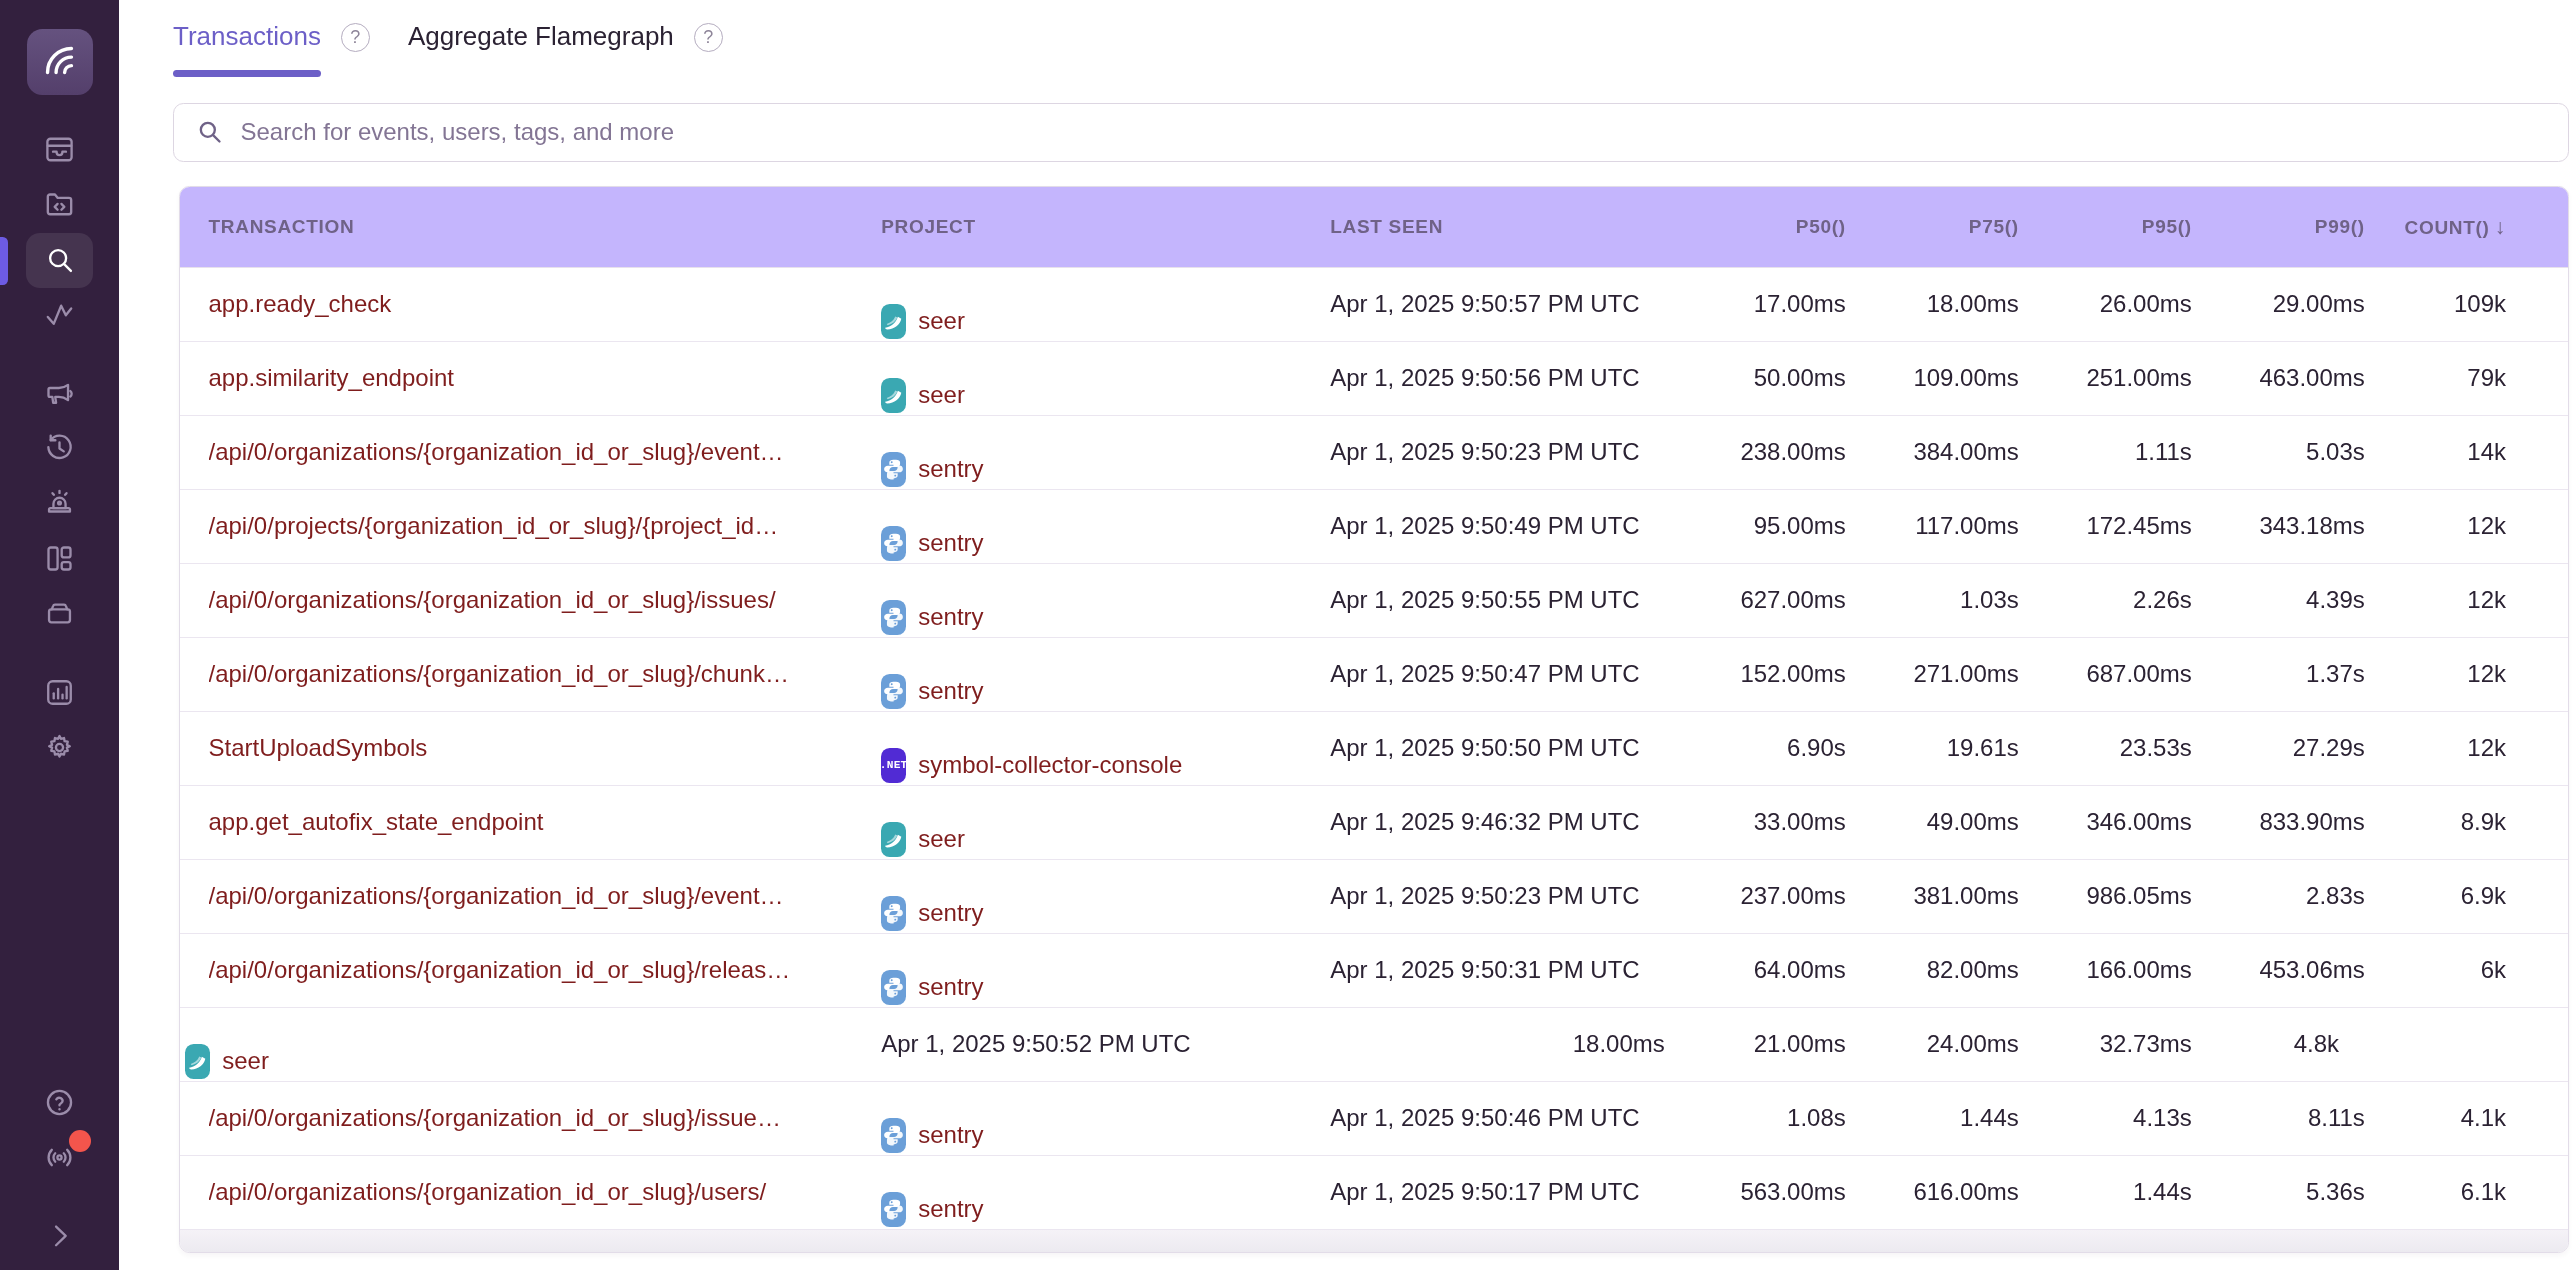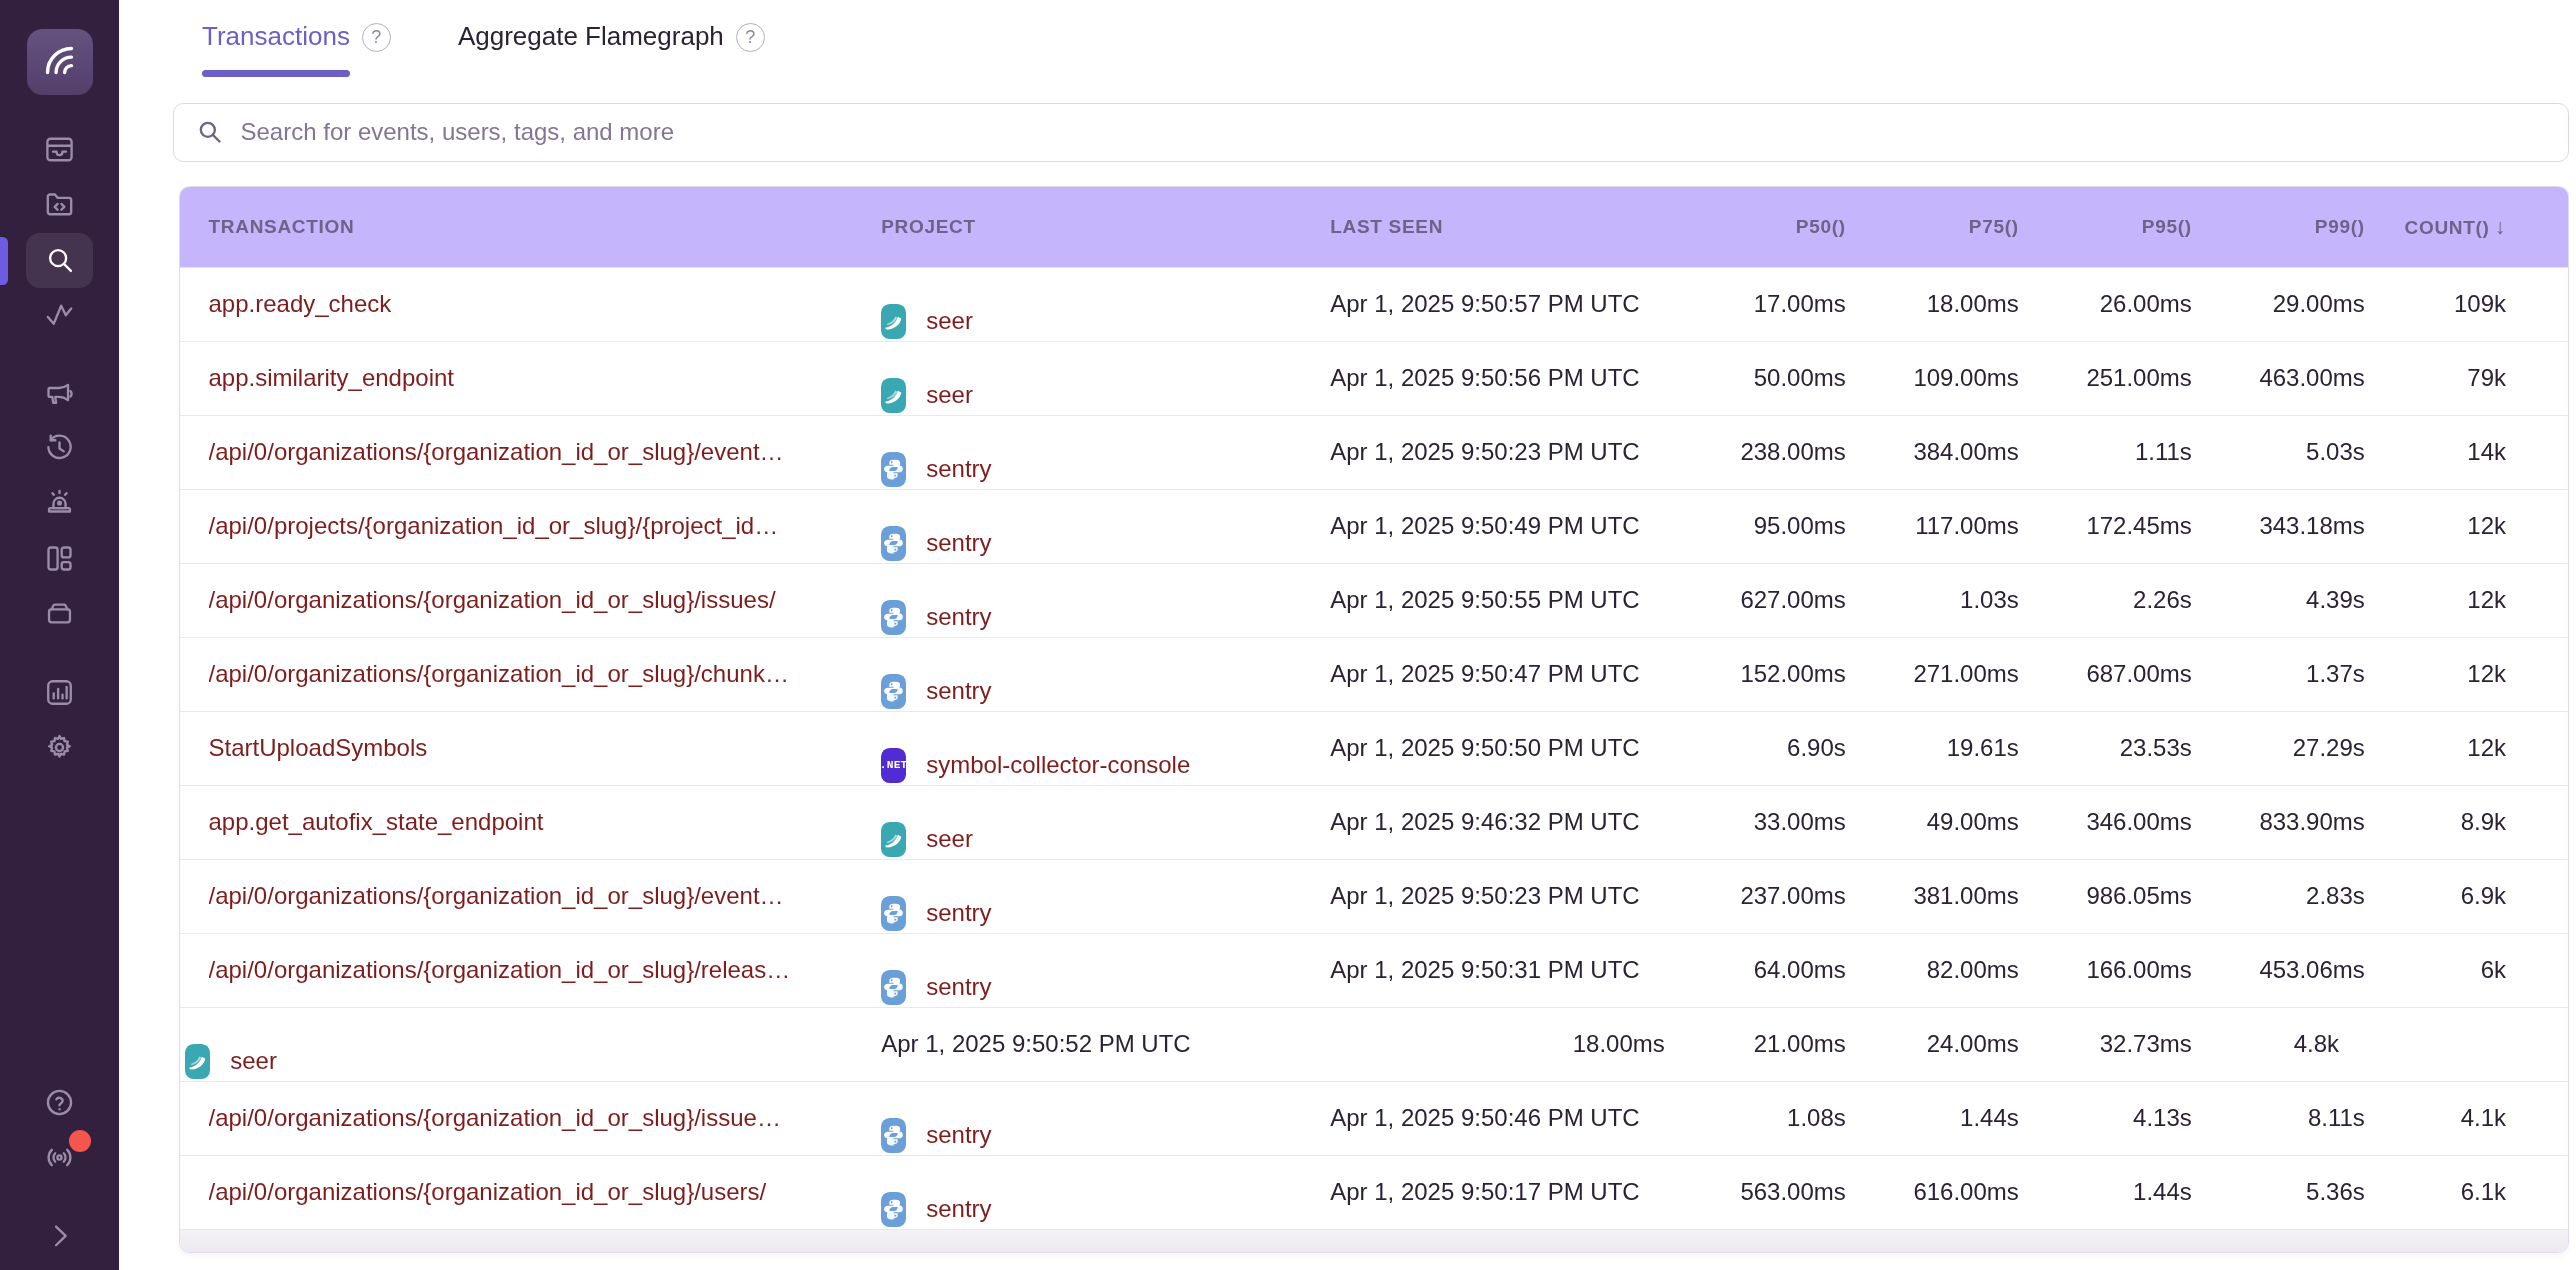--- a/index.html
+++ b/index.html
@@ -21,21 +21,21 @@
     border-radius:0 5.2px 5.2px 0;}
   .gap1{margin-top:28px;} .gap2{margin-top:24px;} .gap3{margin-top:24px;}
   .side-footer{margin-top:auto;display:flex;flex-direction:column;align-items:center;margin-bottom:7px;}
   .badge-dot{position:absolute;top:-1.7px;right:1.7px;width:22.4px;height:22.4px;border-radius:50%;background:#f4554c;}
   .chevron-item{margin-top:22.4px;}
 
   
   .main{position:absolute;left:119px;top:0;right:0;bottom:0;background:#fff;}
 
   .tabs{display:flex;gap:38px;margin:19px 7px 0 54px;}
-  .tab{display:flex;align-items:center;gap:12px;cursor:pointer;margin-left:29px;}
+  .tab{display:flex;align-items:center;gap:20px;cursor:pointer;}
   .tab-label{font-size:26px;line-height:35px;color:#2b2233;font-weight:400;}
   .tab.active .tab-label{color:#6c5fc7;}
   .tab-inner{display:flex;flex-direction:column;}
   .tab-underline{height:7px;border-radius:3.5px;margin-top:15.5px;background:transparent;}
   .tab.active .tab-underline{background:#6c5fc7;}
   .help-chip{width:29px;height:29px;border-radius:50%;border:1.7px solid #b5adc0;color:#8e8599;
     font-size:18px;display:flex;align-items:center;justify-content:center;margin-bottom:21px;}
 
   .searchbar{margin:26px 7px 0 54px;height:59px;border:1.7px solid #ddd6e2;border-radius:10.4px;
     display:flex;align-items:center;padding:0 21px;background:#fff;}
@@ -52,21 +52,21 @@
   .th{font-size:19px;font-weight:700;letter-spacing:0.7px;color:#6f6287;white-space:nowrap;}
   .cell,.th{padding:0 5.2px;}
   .c-transaction{padding-left:28.5px;overflow:hidden;text-overflow:ellipsis;}
   .c-right{text-align:right;}
   .sort-arrow{font-size:21px;margin-left:5.2px;font-weight:400;}
   .tbody{flex:none;}
   .trow{height:74px;border-bottom:1.7px solid #ebe6f0;background:#fff;}
   .trow:last-child{border-bottom:1.7px solid #ebe6f0;}
   .link{color:#7f1d1d;font-size:24px;text-decoration:none;white-space:nowrap;cursor:pointer;}
   .c-transaction .link{display:block;overflow:hidden;text-overflow:ellipsis;}
-  .proj{display:flex;align-items:center;gap:20px;min-width:0;margin-top:34px;}
+  .proj{display:flex;align-items:center;gap:12px;min-width:0;margin-top:34px;}
   .proj-icon{width:25px;height:35px;border-radius:8.6px;flex:none;display:flex;align-items:center;
     justify-content:center;color:#fff;font-weight:700;font-family:Liberation Mono, monospace;}
   .proj-icon svg{width:26px;height:26px;}
   .proj-icon.dotnet{font-size:11.2px;letter-spacing:0.2px;}
   .val{font-size:24px;color:#2b2233;white-space:nowrap;}
   .c-count{padding-right:31px;}
   .table-filler{flex:1;background:linear-gradient(180deg,#f5f2f7,#eceaf0);border-top:0;}
 </style>
 </head>
 <body>

